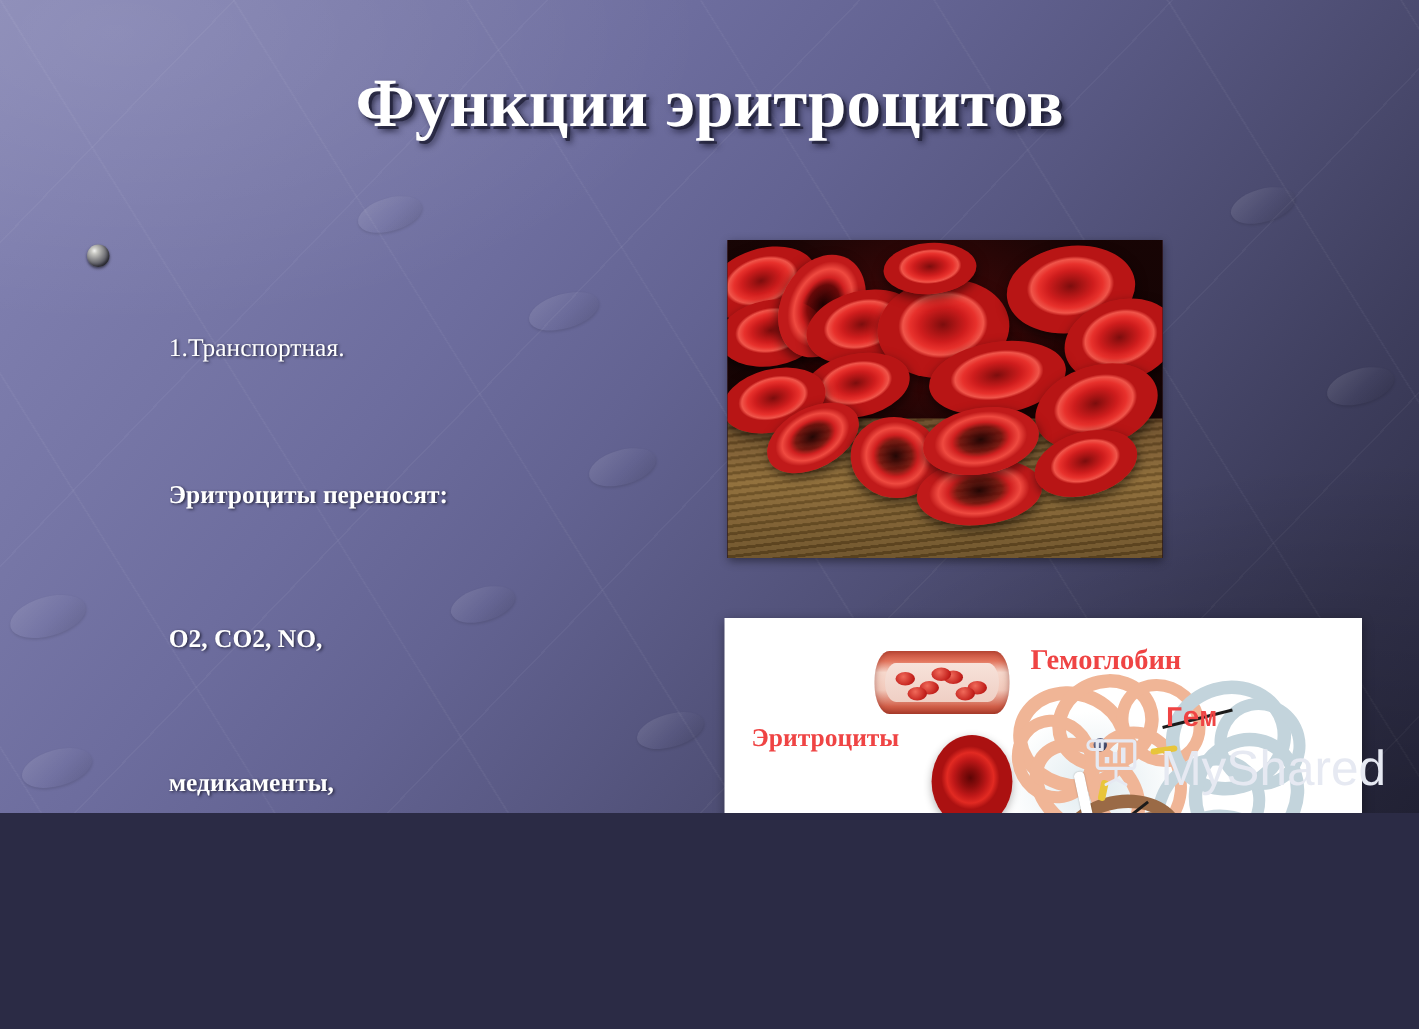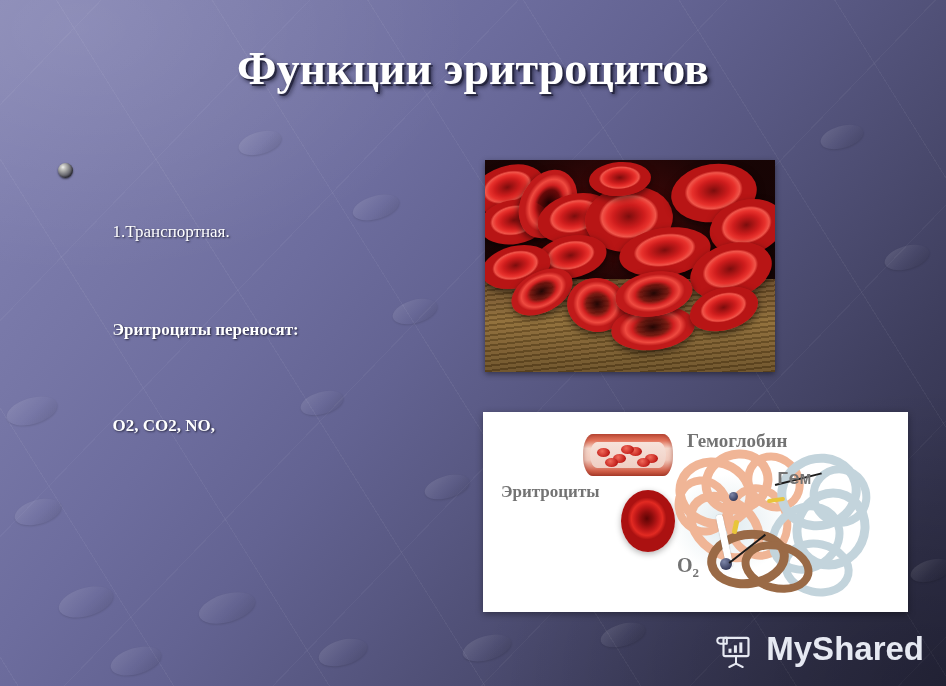--- a/index.html
+++ b/index.html
@@ -3,21 +3,21 @@
 <meta charset="utf-8">
 <style>
   html, body {
     margin: 0;
     padding: 0;
     background: #2b2b45;
   }
   #slide {
     position: relative;
     width: 946px;
-    height: 686px;
+    height: 542px;
     overflow: hidden;
     font-family: "Liberation Serif", "DejaVu Serif", serif;
     
     background:
       linear-gradient(128deg,
         #8686b4 0%,
         #7e7eae 10%,
         #7676a6 22%,
         #6d6d9e 34%,
         #636392 46%,
@@ -161,21 +161,21 @@
     width: 425px;
     height: 200px;
     background: #ffffff;
     box-shadow: 0 2px 7px rgba(0,0,0,0.38);
     overflow: hidden;
   }
   .dlabel {
     position: absolute;
     font-family: "Liberation Serif", "DejaVu Serif", serif;
     font-weight: bold;
-    color: #737373;
+    color: #ef4444;
     white-space: nowrap;
   }
   #lbl-erythrocyte { left: 18px; top: 70px;  font-size: 17px; }
   #lbl-hemoglobin  { left: 204px; top: 18px; font-size: 19px; }
   #lbl-heme        { left: 294px; top: 56px; font-size: 19px; font-family: Liberation Mono, monospace; }
   #lbl-o2          { left: 194px; top: 142px; font-size: 20px; }
   #lbl-o2 sub { font-size: 13px; }
 
   
   #vessel {
@@ -256,23 +256,22 @@
     background: #ffffff;
     box-shadow: 0 0 1px rgba(0,0,0,0.35);
   }
 
   
   #logo {
     position: absolute;
     right: 22px;
     bottom: 14px;
     display: flex;
-    align-items: flex-start;
+    align-items: flex-end;
     gap: 10px;
-    font-weight: bold;
   }
   #logo .mark { width: 40px; height: 40px; display: block; }
   #logo .word {
     font-family: "Liberation Sans", "DejaVu Sans", sans-serif;
     font-size: 33px;
     color: #e6e9f2;
     letter-spacing: 0px;
     line-height: 1;
   }
 </style>
@@ -309,20 +308,23 @@
     <div class="line">
       <span class="bullet"></span>
       <span>1.Транспортная.</span>
     </div>
 
     <div class="line cont">
       <span>Эритроциты переносят:</span>
     </div>
     <div class="line cont">
       <span>O2, CO2, NO,</span>
+    </div>
+    <div class="line cont">
+      <span>медикаменты,</span>
     </div>
     <div class="line cont">
       
     </div>
 
   </div>
 
   <div id="photo">
     <div class="murk"></div>
     <div class="floor"></div>

